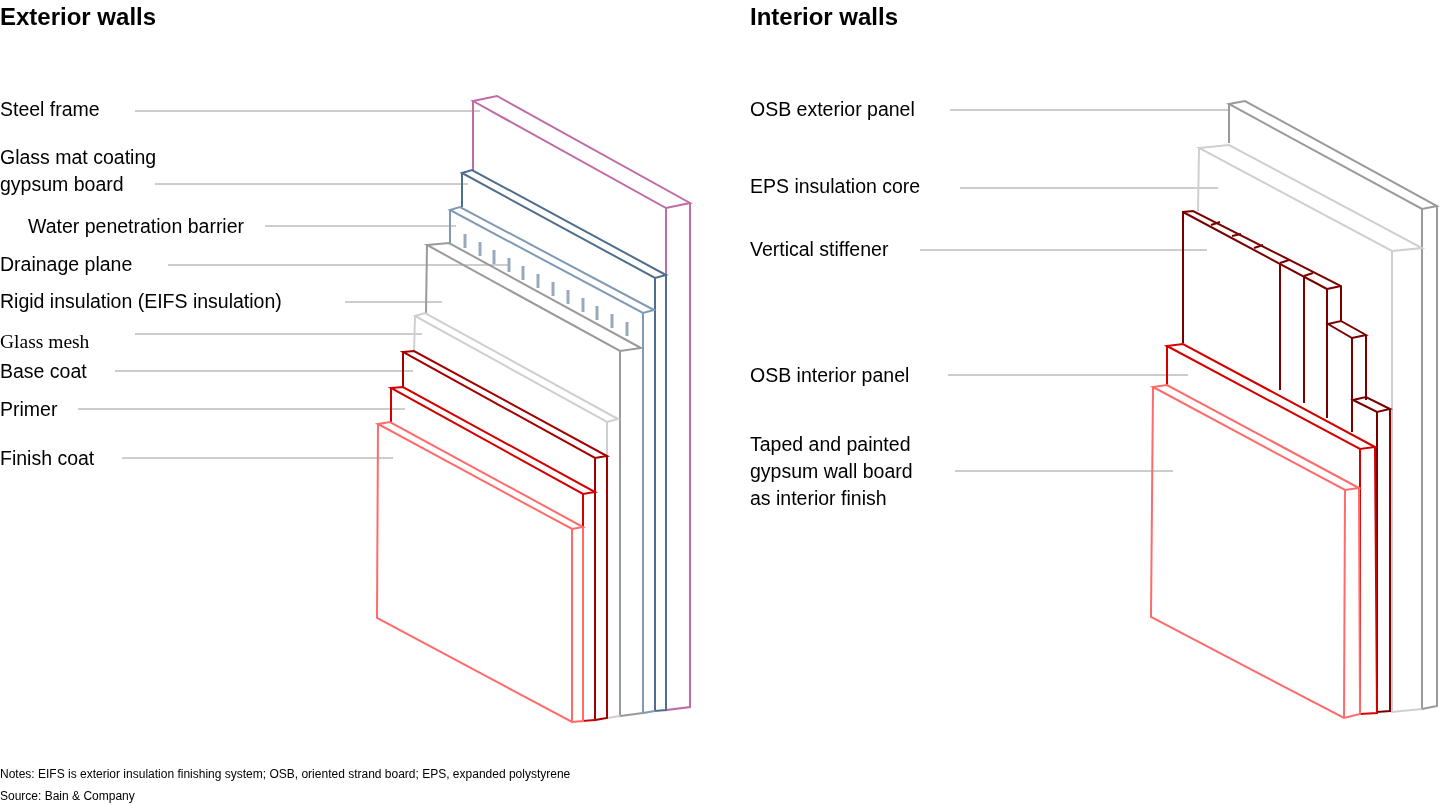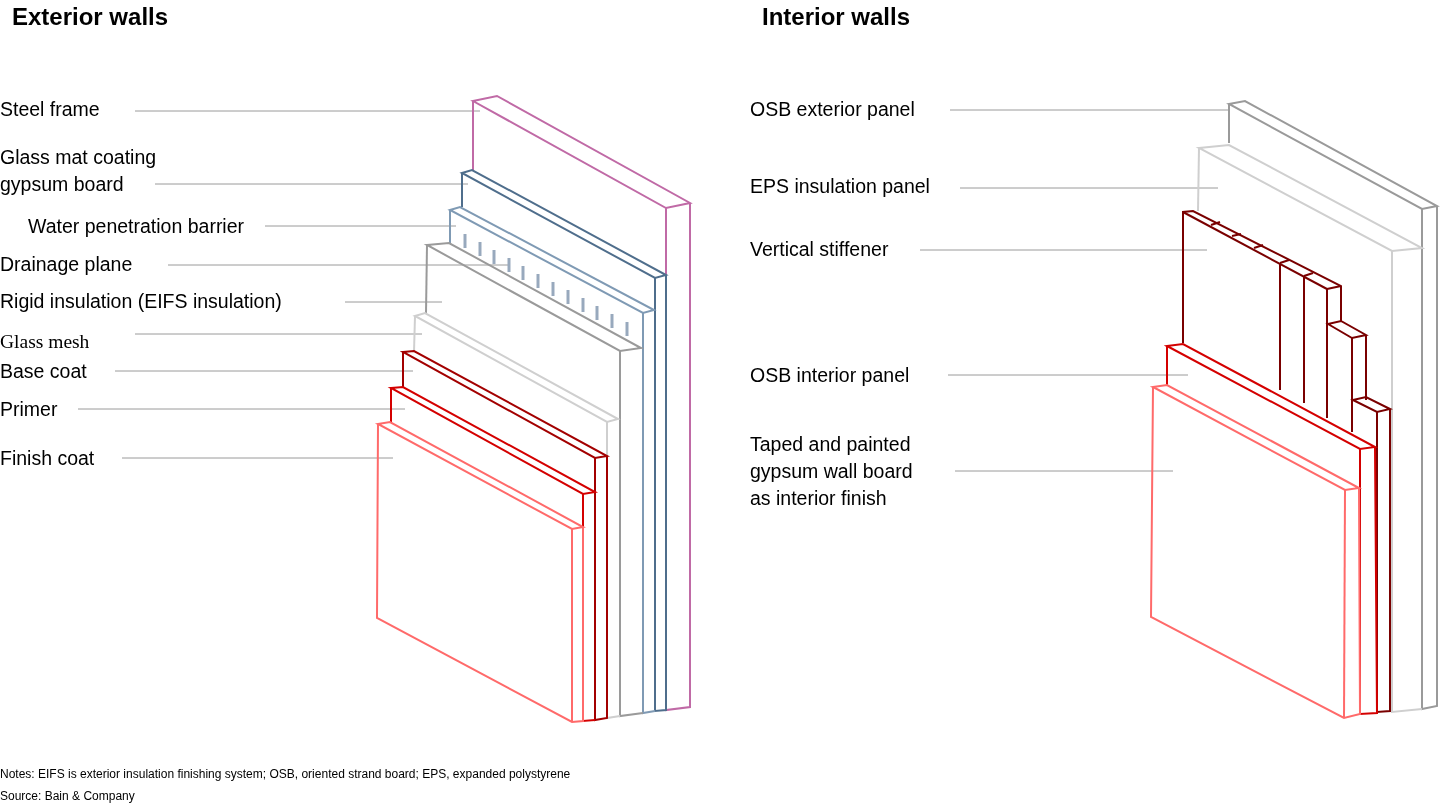--- a/index.html
+++ b/index.html
@@ -1,17 +1,17 @@
 <!DOCTYPE html>
 <html><head>
 <meta charset="utf-8">
 <style>
   html, body { margin:0; padding:0; background:#ffffff; }
   body { width:1440px; height:810px; position:relative; overflow:hidden; font-family:"Liberation Sans", sans-serif; color:#000; }
-  .title { position:absolute; top:3px; font-size:24px; font-weight:bold;padding-left:12px; }
+  .title { position:absolute; top:3px; font-size:24px; font-weight:bold; }
   .lbl { position:absolute; font-size:19.5px; line-height:27px; white-space:nowrap; }
   .notes { position:absolute; left:0; font-size:12px; line-height:22px; }
   svg { position:absolute; left:0; top:0; }
 </style>
 </head>
 <body>
 
 <div class="title" style="left:0;">Exterior walls</div>
 <div class="title" style="left:750px;">Interior walls</div>
 
@@ -20,21 +20,21 @@
 <div class="lbl" style="left:0;top:171px;text-align:right;">gypsum board</div>
 <div class="lbl" style="left:0;top:213px;padding-left:28px;">Water penetration barrier</div>
 <div class="lbl" style="left:0;top:251px;">Drainage plane</div>
 <div class="lbl" style="left:0;top:288px;">Rigid insulation (EIFS insulation)</div>
 <div class="lbl" style="left:0;top:328px;font-family:Liberation Serif, serif;">Glass mesh</div>
 <div class="lbl" style="left:0;top:358px;">Base coat</div>
 <div class="lbl" style="left:0;top:396px;">Primer</div>
 <div class="lbl" style="left:0;top:445px;">Finish coat</div>
 
 <div class="lbl" style="left:750px;top:96px;text-align:right;">OSB exterior panel</div>
-<div class="lbl" style="left:750px;top:173px;">EPS insulation panel</div>
+<div class="lbl" style="left:750px;top:173px;">EPS insulation core</div>
 <div class="lbl" style="left:750px;top:236px;">Vertical stiffener</div>
 <div class="lbl" style="left:750px;top:362px;">OSB interior panel</div>
 <div class="lbl" style="left:750px;top:431px;">Taped and painted</div>
 <div class="lbl" style="left:750px;top:458px;">gypsum wall board</div>
 <div class="lbl" style="left:750px;top:485px;">as interior finish</div>
 
 <svg width="1440" height="810" viewBox="0 0 1440 810">
   <g fill="none" stroke-width="2" stroke-linejoin="miter">
 
     <g stroke="#9a9a9a" stroke-width="1">

